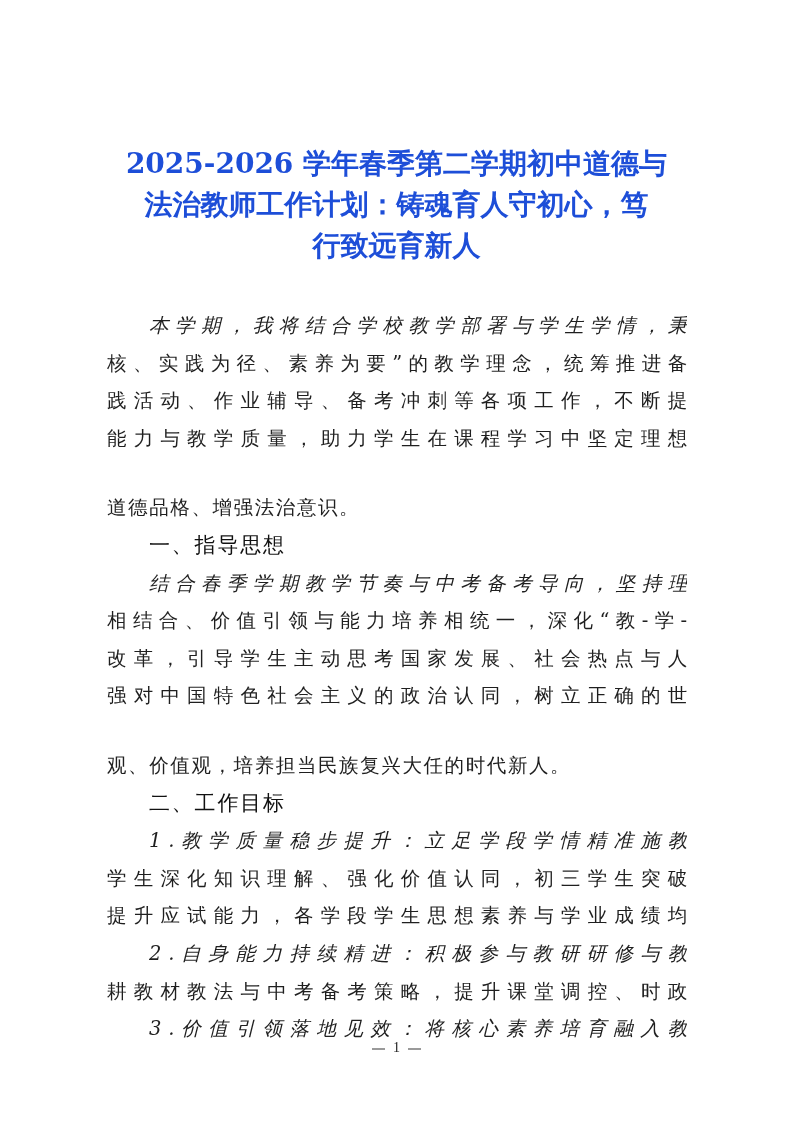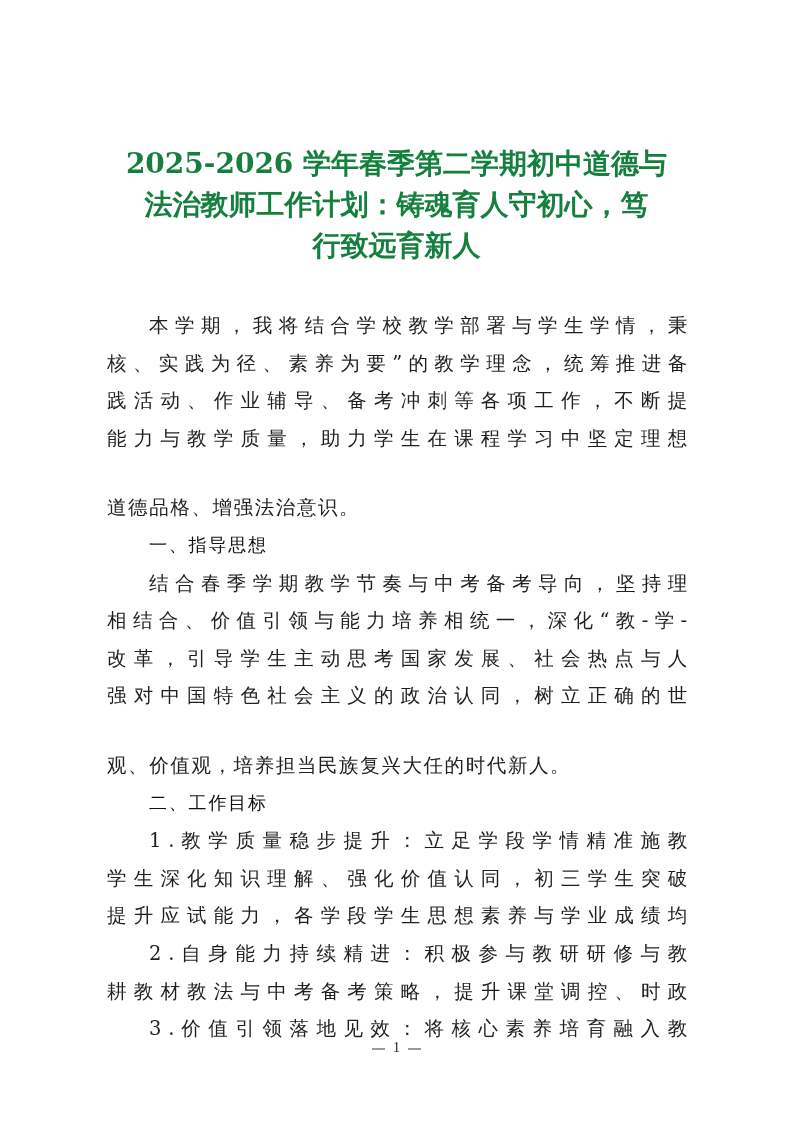--- a/index.html
+++ b/index.html
@@ -18,21 +18,21 @@
     .title {
       position: absolute;
       left: 100px;
       top: 143px;
       width: 593px;
       text-align: center;
       font-family: "DejaVu Serif", "Liberation Serif", serif;
       font-weight: bold;
       font-size: 28px;
       line-height: 41px;
-      color: #15803d;
+      color: #1d4ed8;
       letter-spacing: 0px;
     }
     .title .tline {
       display: block;
       white-space: nowrap;
     }
     .body {
       position: absolute;
       left: 107px;
       top: 307px;
@@ -48,26 +48,27 @@
       text-align-last: justify;
       color: #1f1f1f;
     }
     .line.last {
       text-align-last: left;
       letter-spacing: 1.6px;
       margin-top: 32px;
     }
     .line.indent {
       padding-left: 42px;
+      font-style: italic;
     }
     .heading {
       display: block;
       height: 37.6px;
       line-height: 37.6px;
-      font-size: 18px;
+      font-size: 21px;
       padding-left: 42px;
       letter-spacing: 1.8px;
       color: #111111;
       white-space: nowrap;
       font-family: Liberation Serif, serif;
     }
     .page-number {
       position: absolute;
       left: 0;
       width: 793px;

